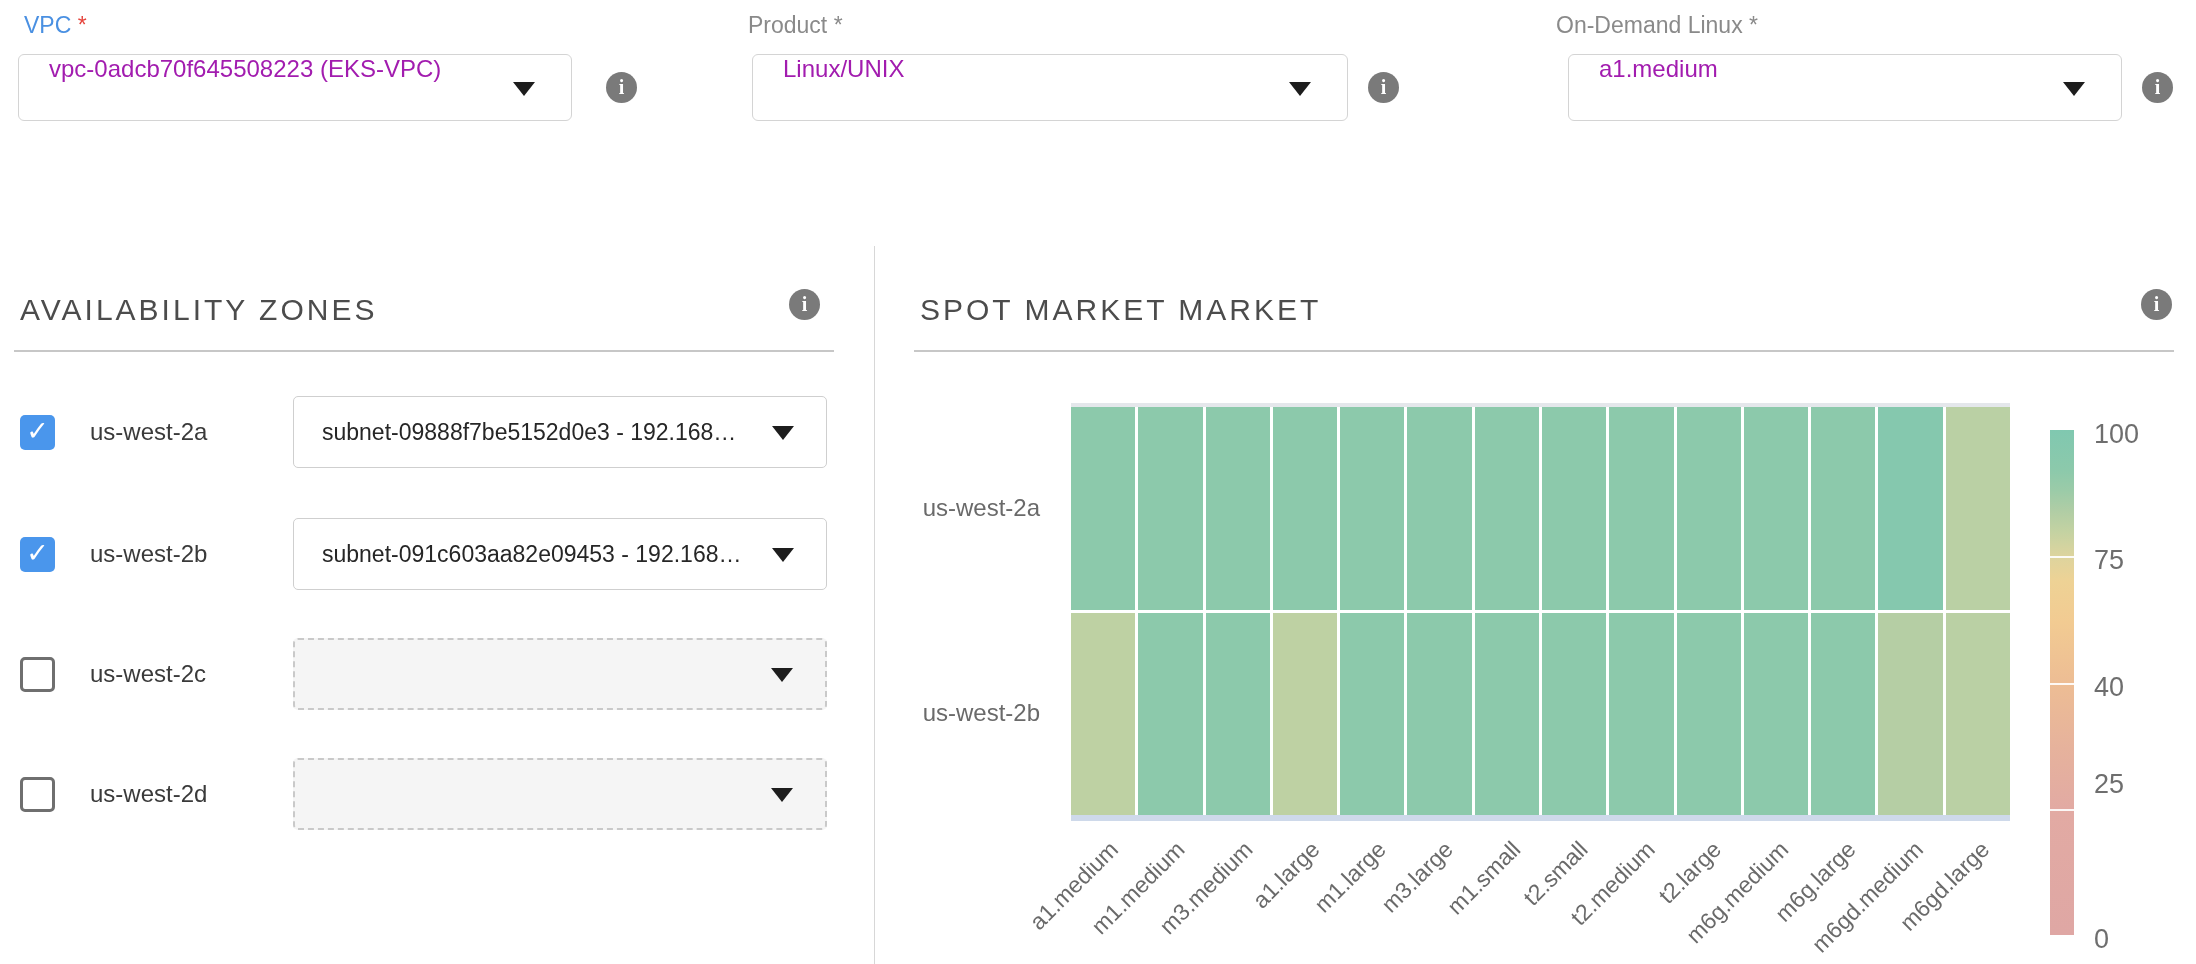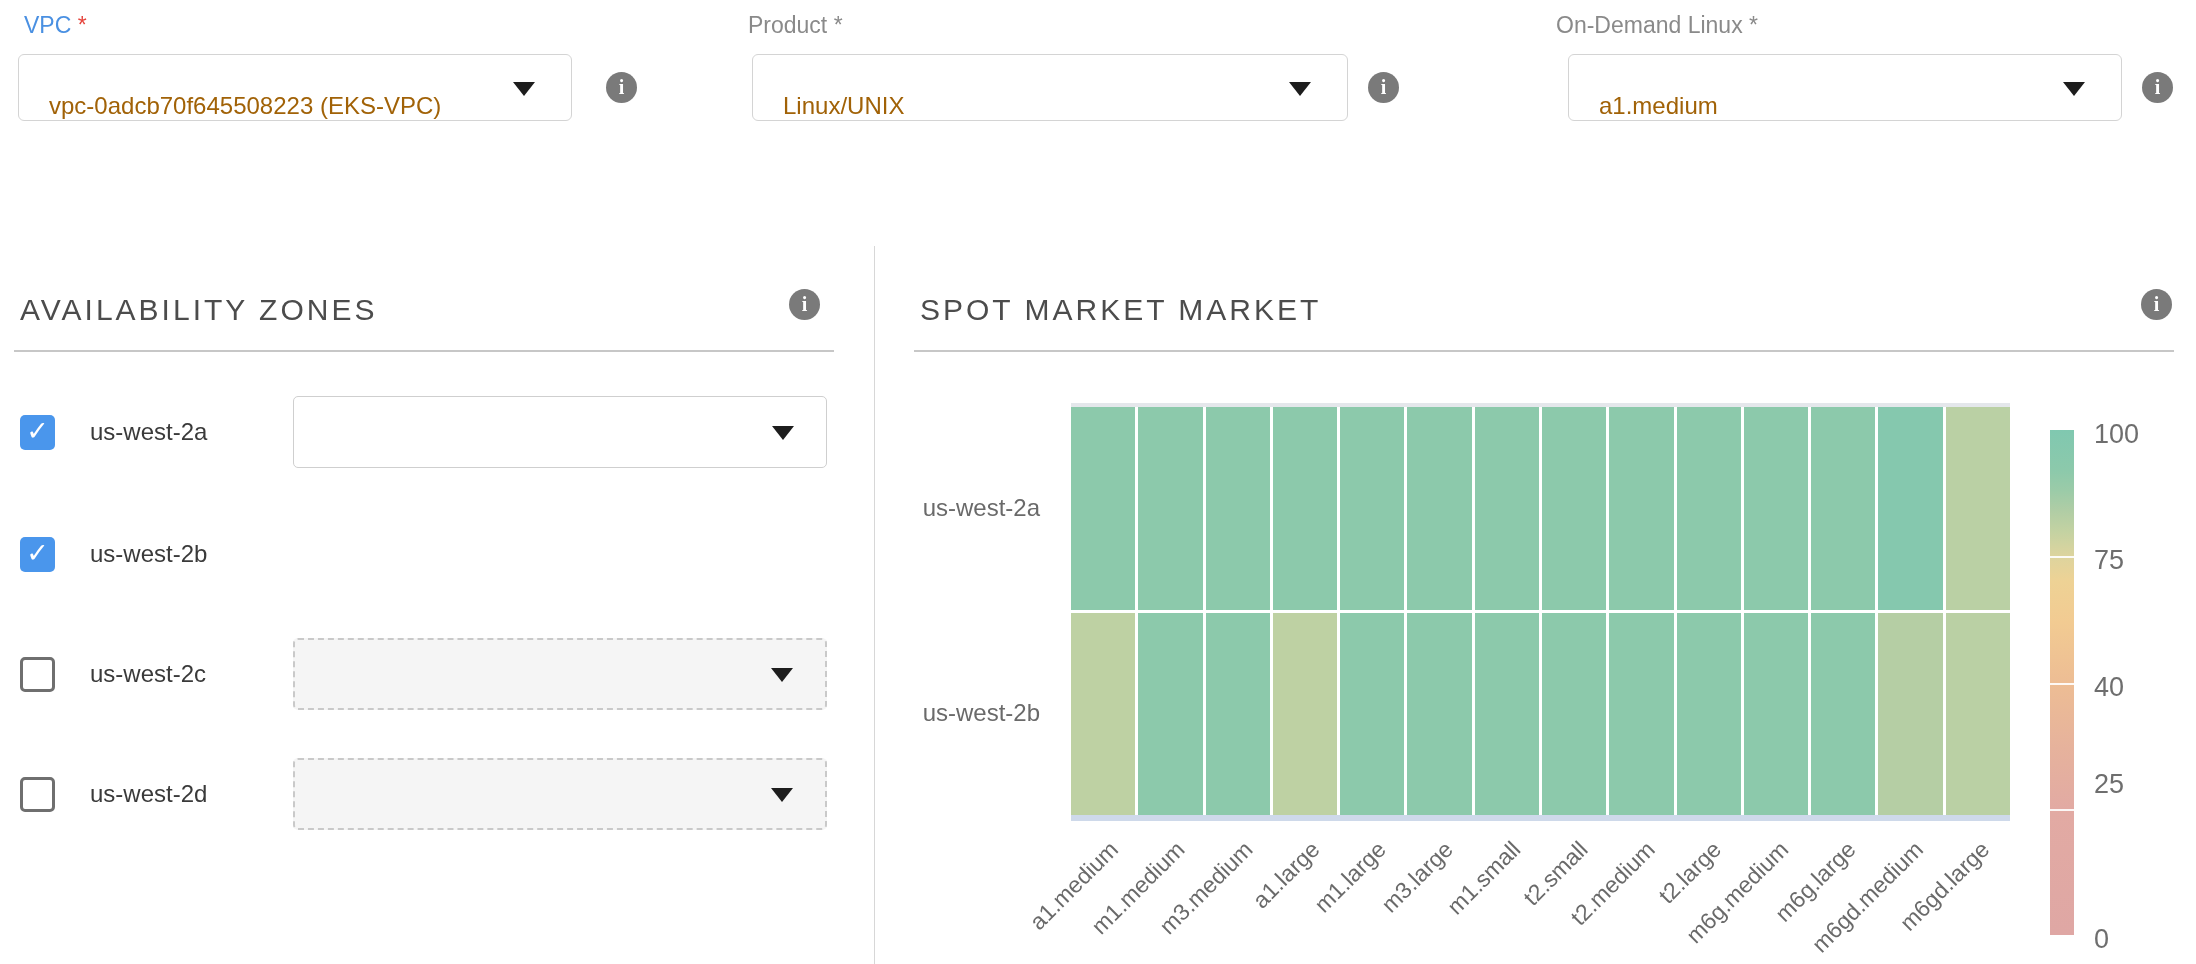--- a/index.html
+++ b/index.html
@@ -6,21 +6,21 @@
   .screen{
     position:relative;width:2196px;height:964px;background:#ffffff;overflow:hidden;
     font-family:"Liberation Sans","DejaVu Sans",sans-serif;color:#2f2f2f;padding-left:30px;
   }
   
   .field-label{position:absolute;font-size:23px;color:#8a8a8a;white-space:nowrap;}
   .field-label.vpc{color:var(--vpc-blue);}
   .field-label.vpc .req{color:var(--req-red);}
   .dd{
     position:absolute;box-sizing:border-box;background:#fff;border:1px solid #d4d4d4;border-radius:6px;
-    display:flex;align-items:flex-end;padding:0 80px 0 30px;font-size:24px;color:#a16207;cursor:pointer;
+    display:flex;align-items:flex-start;padding:0 80px 0 30px;font-size:24px;color:#a21caf;cursor:pointer;
   }
   .dd .dd-value{overflow:hidden;white-space:nowrap;text-overflow:ellipsis;}
   .arrow{
     position:absolute;right:36px;top:50%;margin-top:-6px;width:0;height:0;
     border-left:11px solid transparent;border-right:11px solid transparent;border-top:14px solid #1d1d1d;
   }
   .info{
     position:absolute;width:31px;height:31px;border-radius:50%;background:var(--info-gray);color:#fff;
     display:flex;align-items:center;justify-content:center;font-size:20px;font-weight:bold;
     font-family:"Liberation Serif","DejaVu Serif",serif;cursor:pointer;
@@ -118,28 +118,33 @@
 
   <div class="vdiv"></div>
 
   <div id="az-list">
       <div class="az-row" style="top: 396px;">
         <div class="cb checked">
           <span class="check">✓</span>
         </div>
         <div class="az-label">us-west-2a</div>
         <div class="subnet-dd">
+          <span class="dd-value">subnet-09888f7be5152d0e3 - 192.168…</span>
           <span class="arrow"></span>
         </div>
       </div>
       <div class="az-row" style="top: 518px;">
         <div class="cb checked">
           <span class="check">✓</span>
         </div>
         <div class="az-label">us-west-2b</div>
+        <div class="subnet-dd">
+          <span class="dd-value">subnet-091c603aa82e09453 - 192.168…</span>
+          <span class="arrow"></span>
+        </div>
       </div>
       <div class="az-row" style="top: 638px;">
         <div class="cb unchecked"></div>
         <div class="az-label">us-west-2c</div>
         <div class="subnet-dd empty">
           <span class="dd-value"></span>
           <span class="arrow"></span>
         </div>
       </div>
       <div class="az-row" style="top: 758px;">

